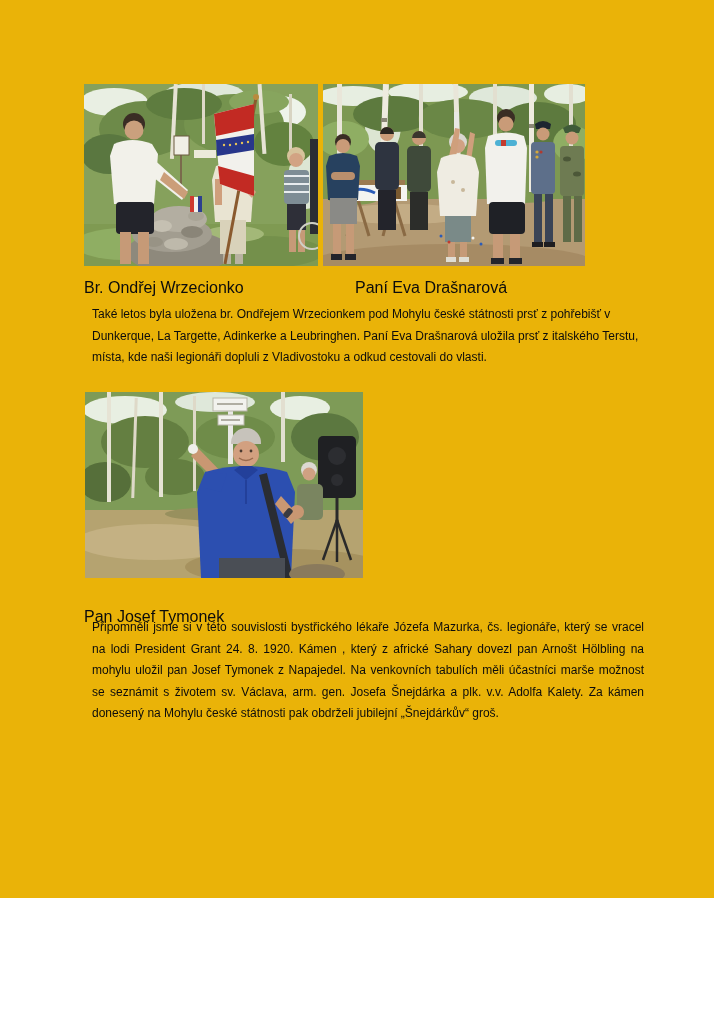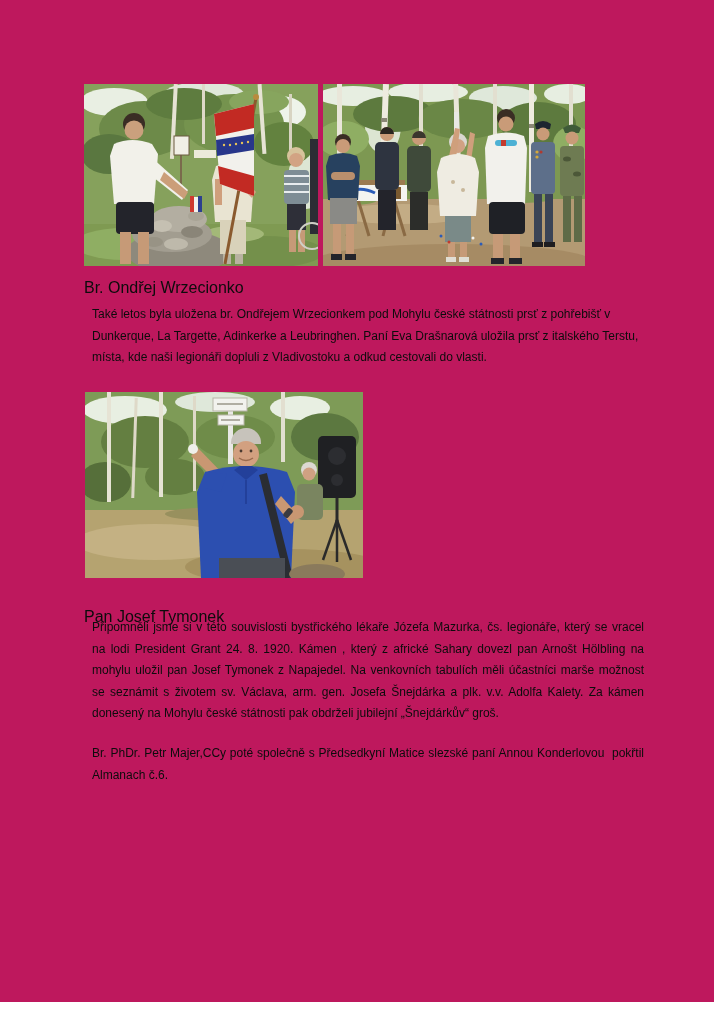--- a/index.html
+++ b/index.html
@@ -1,20 +1,20 @@
 <!DOCTYPE html>
 <html><head>
 <meta charset="utf-8">
 <style>
   html, body { margin: 0; padding: 0; background: #ffffff; }
   .page {
     position: relative;
     width: 714px;
-    height: 1002px;
-    background: #be185d;
+    height: 898px;
+    background: #eab308;
     font-family: "Liberation Sans", sans-serif;
     color: #0c0c0c;
     overflow: hidden;
     text-decoration: underline;
   }
   .photo {
     position: absolute;
     overflow: hidden;
     background: #86a15c;
   }
@@ -261,20 +261,21 @@
         <rect x="237" y="62" width="24" height="50" rx="4" fill="#6e7b52"></rect>
         <ellipse cx="244" cy="75" rx="4" ry="2.5" fill="#4c5738"></ellipse>
         <ellipse cx="254" cy="90" rx="4" ry="2.5" fill="#4c5738"></ellipse>
         <rect x="240" y="112" width="8" height="46" fill="#5f6b47"></rect>
         <rect x="251" y="112" width="8" height="46" fill="#5f6b47"></rect>
       </g>
     </svg>
   </div>
 
   <div class="caption cap1">Br. Ondřej Wrzecionko</div>
+  <div class="caption cap2">Paní Eva Drašnarová</div>
 
   <p class="body-para para1">Také letos byla uložena br. Ondřejem Wrzecionkem pod Mohylu české státnosti prsť z pohřebišť v Dunkerque, La Targette, Adinkerke a Leubringhen. Paní Eva Drašnarová uložila prsť z italského Terstu, místa, kde naši legionáři dopluli z Vladivostoku a odkud cestovali do vlasti.</p>
 
   <div class="photo photo3">
     <svg viewBox="0 0 278 186">
       <rect width="278" height="186" fill="#7e9b57"></rect>
       <ellipse cx="40" cy="18" rx="42" ry="14" fill="#e8efe2"></ellipse>
       <ellipse cx="130" cy="10" rx="40" ry="10" fill="#dfe8da"></ellipse>
       <ellipse cx="215" cy="16" rx="30" ry="12" fill="#e8efe2"></ellipse>
       <ellipse cx="60" cy="50" rx="44" ry="26" fill="#647f41"></ellipse>
@@ -332,15 +333,14 @@
         <line x1="178" y1="82" x2="204" y2="186" stroke="#2a2d33" stroke-width="8"></line>
         <rect x="134" y="166" width="66" height="20" fill="#4a4e55"></rect>
       </g>
       <ellipse cx="232" cy="182" rx="28" ry="10" fill="#8a7a5c"></ellipse>
     </svg>
   </div>
 
   <div class="caption cap3">Pan Josef Tymonek</div>
 
   <p class="body-para para2">Připomněli jsme si v této souvislosti bystřického lékaře Józefa Mazurka, čs. legionáře, který se vracel na lodi President Grant 24. 8. 1920. Kámen , který z africké Sahary dovezl pan Arnošt Hölbling na mohylu uložil pan Josef Tymonek z Napajedel. Na venkovních tabulích měli účastníci marše možnost se seznámit s životem sv. Václava, arm. gen. Josefa Šnejdárka a plk. v.v. Adolfa Kalety. Za kámen donesený na Mohylu české státnosti pak obdrželi jubilejní „Šnejdárkův“ groš.</p>
-  <p class="body-para para3">Br. PhDr. Petr Majer,CCy poté společně s Předsedkyní Matice slezské paní Annou Konderlovou  pokřtil Almanach č.6.</p>
 
 </div>
 
 </body></html>

